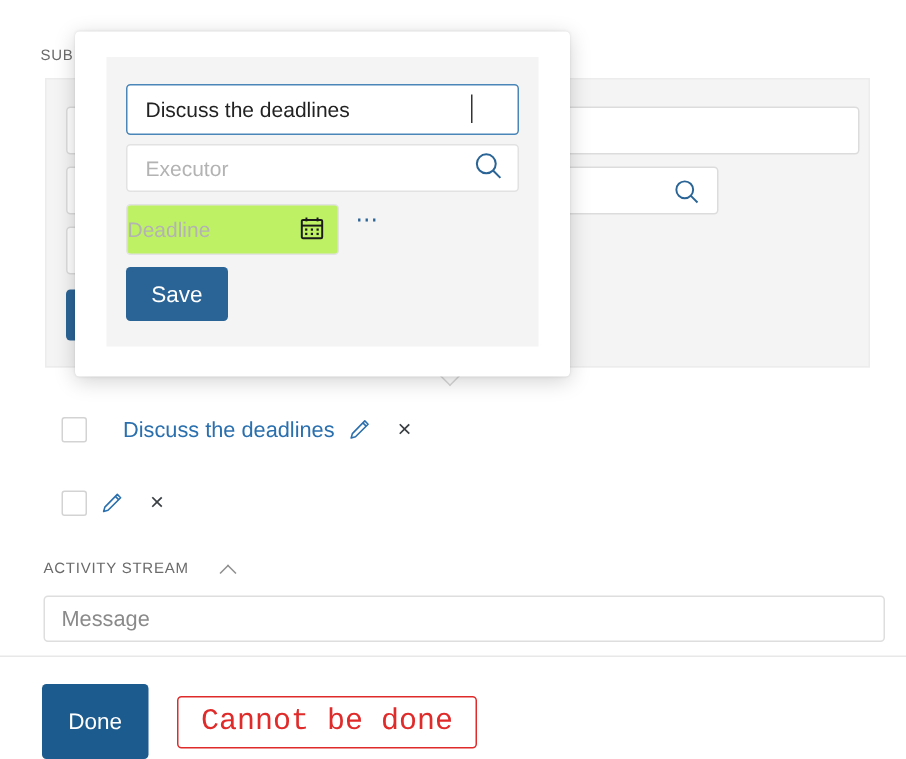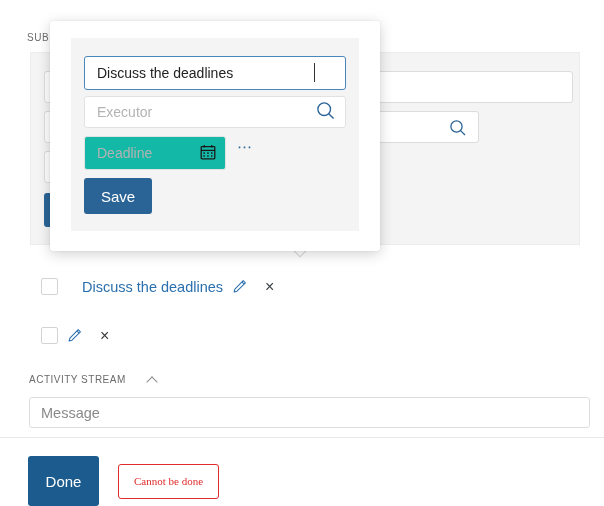--- a/index.html
+++ b/index.html
@@ -189,27 +189,27 @@
   #popup-deadline-wrap {
     position: absolute;
     left: 13px;
     top: 98px;
     width: 142px;
     height: 34px;
   }
   #popup-deadline-input {
     width: 142px;
     height: 34px;
-    background: #14b8a6;
+    background: #bef264;
     border: 1px solid #e2e2e2;
     border-radius: 3px;
     box-sizing: border-box;
     font-size: 14px;
     font-family: "Liberation Sans", sans-serif;
-    padding: 0 38px 0 12px;
+    padding: 0 38px 0 0;
     outline: none;
     color: #333333;
   }
   #popup-deadline-input::placeholder { color: #b3b3b3; }
   #popup-calendar-icon {
     position: absolute;
     right: 10px;
     top: 8px;
     width: 16px;
     height: 16px;
@@ -363,22 +363,22 @@
     cursor: pointer;
   }
   #cannot-be-done-button {
     margin-left: 19px;
     height: 35px;
     padding: 0 15px;
     background: #ffffff;
     border: 1px solid #e02b2b;
     border-radius: 3px;
     color: #e02b2b;
-    font-size: 11px;
-    font-family: Liberation Serif, serif;
+    font-size: 20px;
+    font-family: Liberation Mono, monospace;
     cursor: pointer;
   }
 </style>
 </head>
 <body>
 
 <div id="subtasks-section">
 
   <div id="subtasks-label" class="section-label">SUB</div>
 

